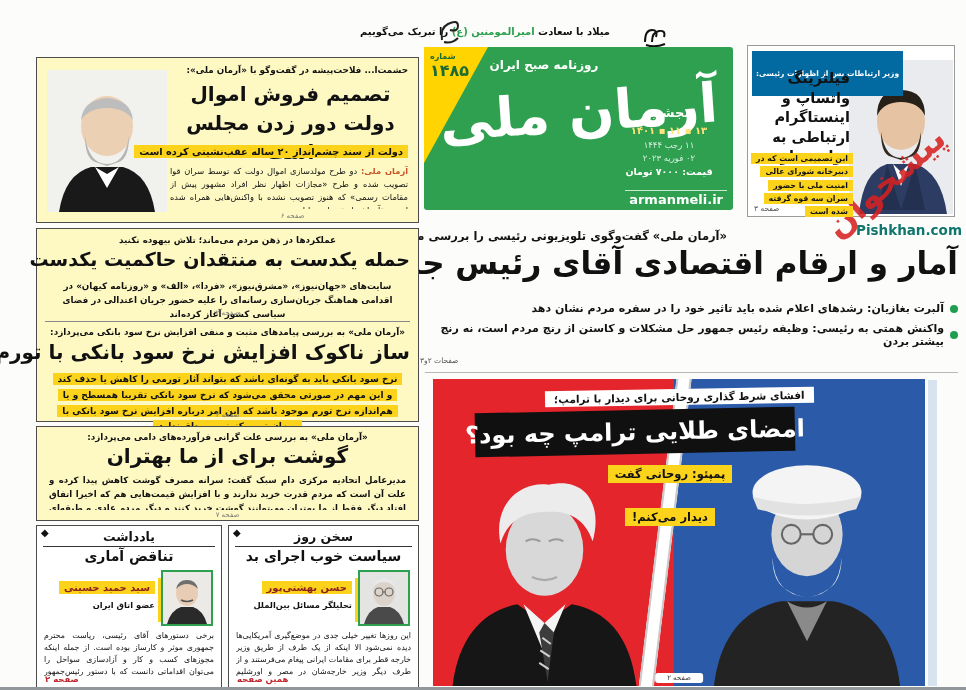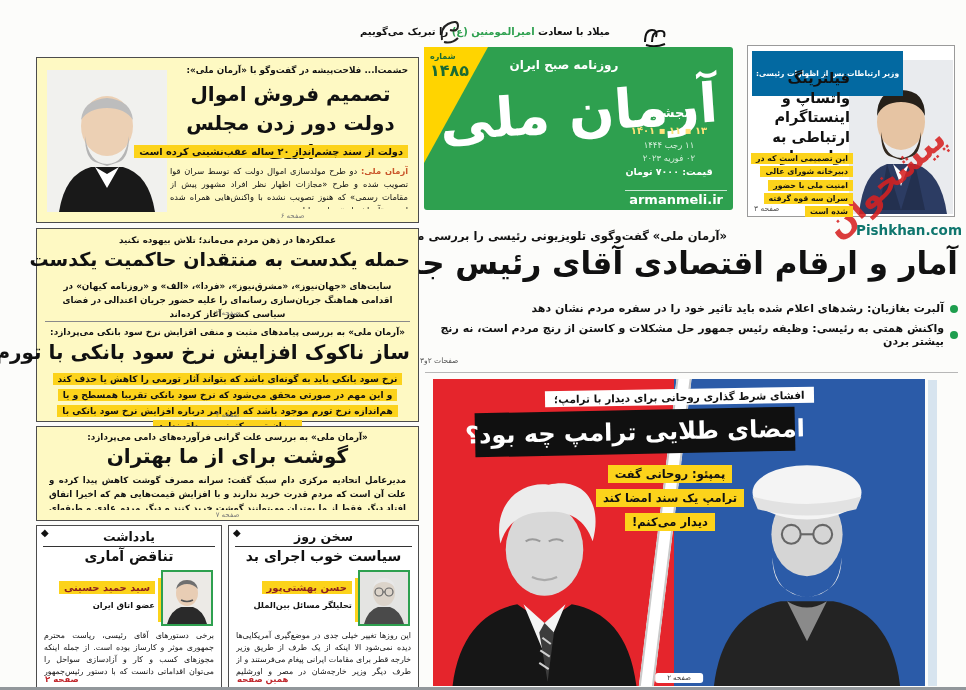--- a/index.html
+++ b/index.html
@@ -11,21 +11,21 @@
   .c{text-align:center;}
   .j{text-align:justify;}
   .hl{background:#fcd31b;padding:1px 5px;box-decoration-break:clone;-webkit-box-decoration-break:clone;}
 
   
   .masthead{left:424px;top:47px;width:309px;height:163px;background:#2ea04f;border-radius:3px;}
   .wedge{left:0;top:0;width:64px;height:116px;background:#ffd400;
          clip-path:polygon(0 0,100% 0,0 100%);color:#1b6b33;padding:5px 6px;box-sizing:border-box;}
   .wedge .lbl{font-size:8px;font-weight:bold;}
   .wedge .num{font-size:16px;font-weight:bold;}
-  .tagline{left:60px;top:11px;width:120px;color:#fff;font-size:12px;font-weight:bold;margin-left:20px;}
+  .tagline{left:60px;top:11px;width:120px;color:#fff;font-size:12px;font-weight:bold;}
   .logo{left:0;top:34px;width:100%;text-align:center;color:#fff;font-size:54px;font-weight:bold;
         transform:rotate(-4deg);letter-spacing:-2px;}
   .dateblock{right:8px;top:56px;width:112px;text-align:center;line-height:1.55;}
   .dateblock .wd{color:#fff;font-size:13px;font-weight:bold;}
   .dateblock .ds{color:#ffe27a;font-size:10px;font-weight:bold;}
   .dateblock .dh,.dateblock .dg{color:#d8f0de;font-size:8.5px;}
   .dateblock .pr{color:#fff;font-size:9.5px;font-weight:bold;}
   .site{right:6px;bottom:3px;color:#fff;font-size:13px;font-weight:bold;direction:ltr;
         border-top:1px solid rgba(255,255,255,.75);padding:1px 4px 0 4px;margin-top:8px;}
 
@@ -212,21 +212,21 @@
       <path d="M53 38 Q105 52 157 38 L152 50 Q105 62 58 50 Z" fill="#e2e2e2"></path>
       <circle cx="90" cy="74" r="9" fill="none" stroke="#666" stroke-width="2"></circle>
       <circle cx="120" cy="74" r="9" fill="none" stroke="#666" stroke-width="2"></circle>
       <path d="M99 74 L111 74" stroke="#666" stroke-width="2"></path>
     </svg>
     <div class="abs pdiv"></div>
     <div class="abs p-kicker rtl nowrap">افشای شرط گذاری روحانی برای دیدار با ترامپ؛</div>
     <div class="abs p-head rtl nowrap">امضای طلایی ترامپ چه بود؟</div>
     <div class="abs p-quote rtl">
       <span>پمپئو: روحانی گفت</span><br>
-      <span>ترامپ یک سند امضا کند</span><br>
+      <br>
       <span>دیدار می‌کنم!</span>
     </div>
     <div class="abs p-page rtl nowrap">صفحه ۲</div>
   </div>
   <div class="abs edgeband"></div>
 
   <div class="abs story-box boxA">
     <svg class="abs photo" viewBox="0 0 120 142">
       <rect width="120" height="142" fill="#f1f1ee"></rect>
       <path d="M12 142 Q18 104 44 97 L76 97 Q102 104 108 142 Z" fill="#191919"></path>

